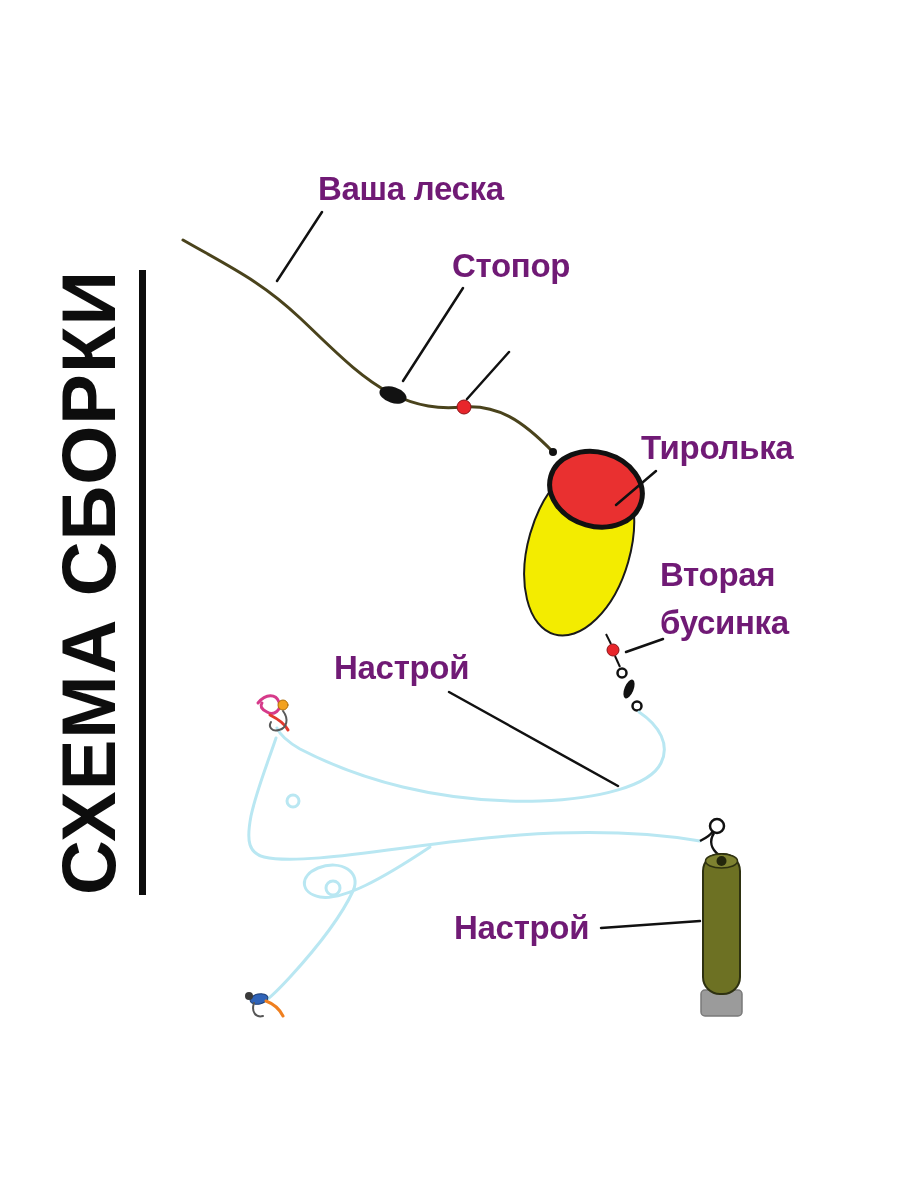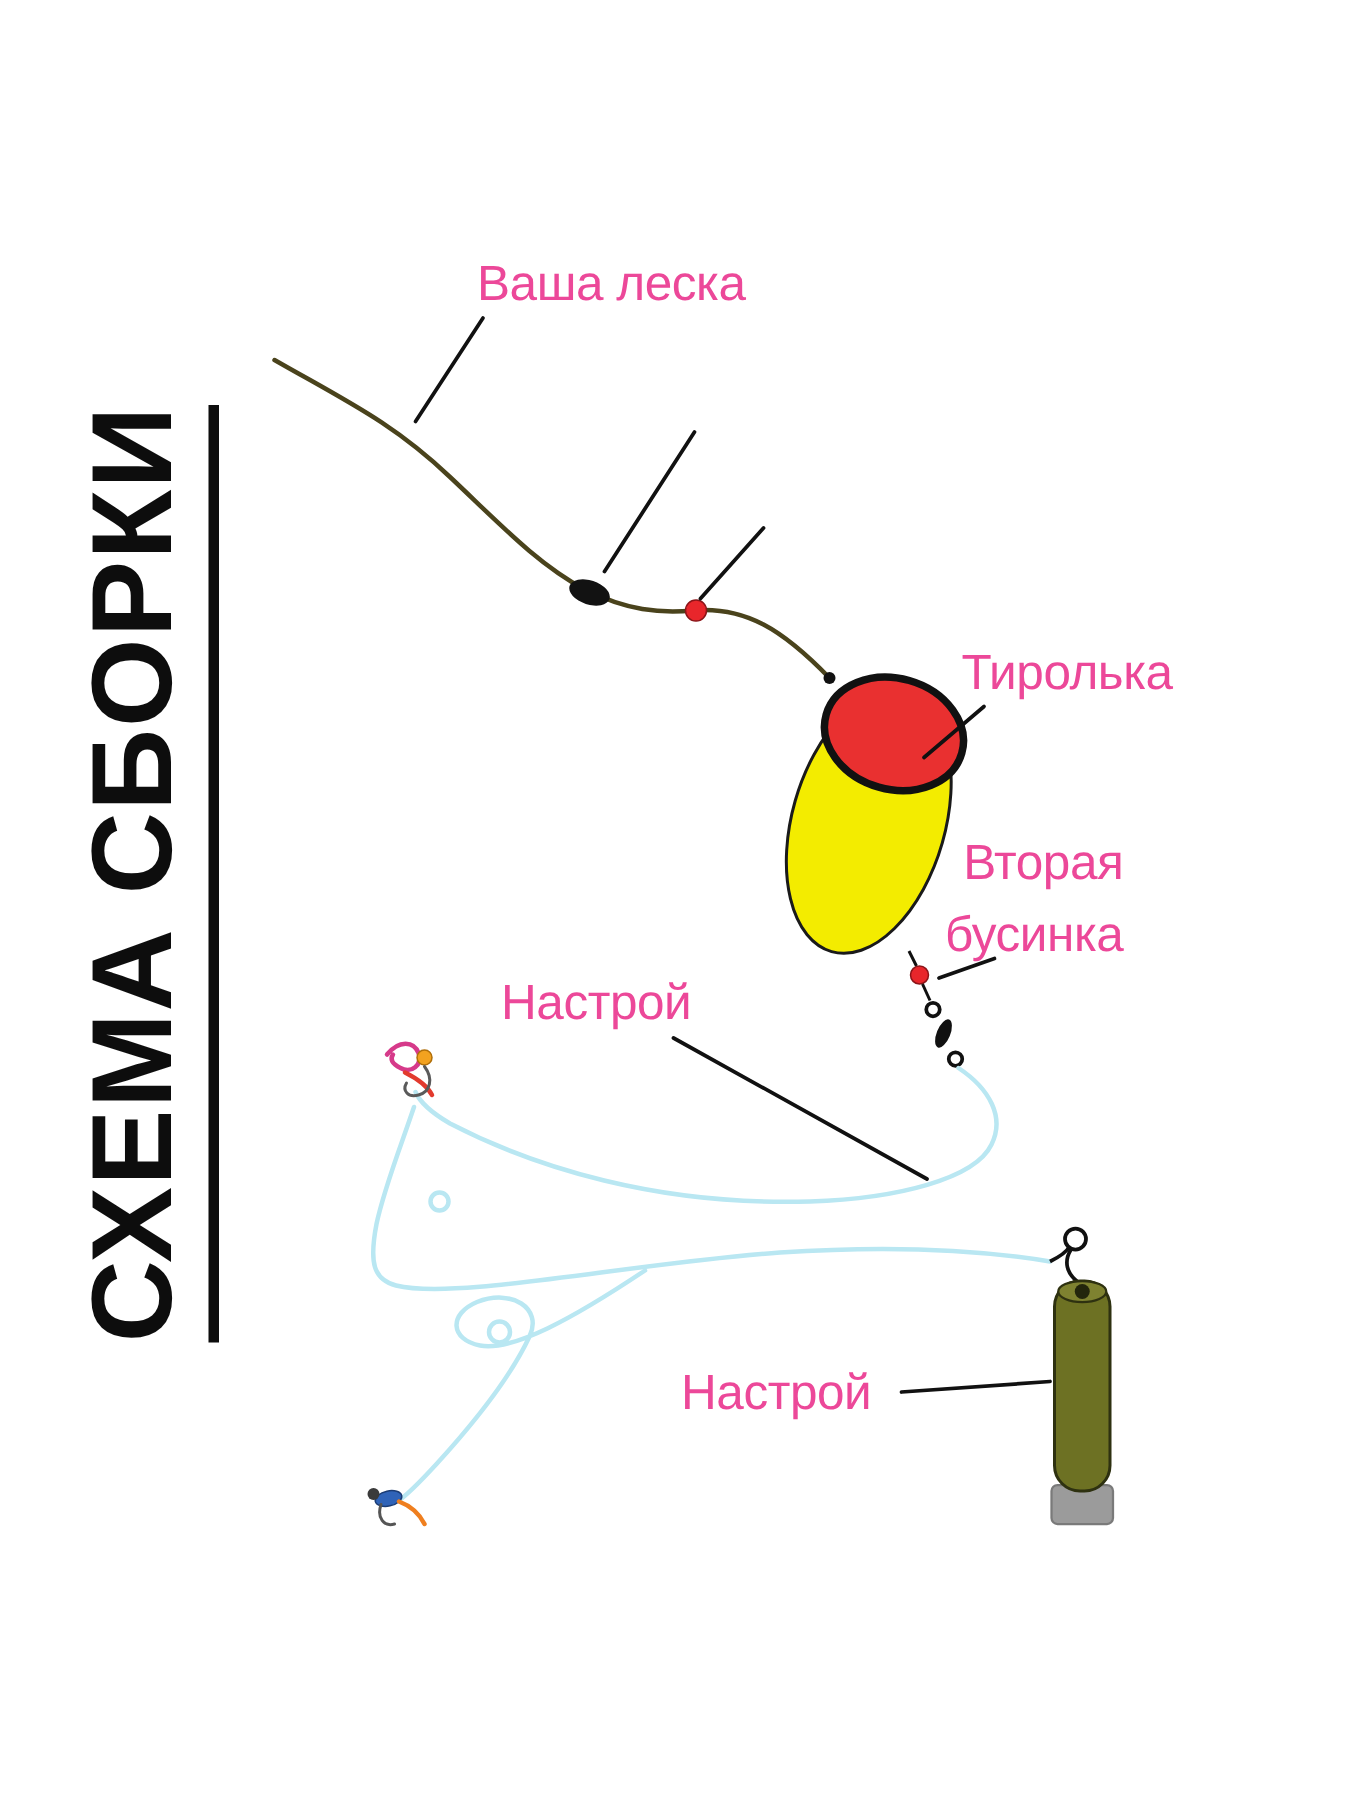--- a/index.html
+++ b/index.html
@@ -7,23 +7,23 @@
     position: relative;
     width: 900px;
     height: 1200px;
     background: #ffffff;
     overflow: hidden;
     font-family: "Liberation Sans", sans-serif;
   }
   .stage svg { position: absolute; inset: 0; }
   .lbl {
     position: absolute;
-    font-weight: 400;
+    font-weight: 700;
     font-size: 33px;
-    color: #ec4899;
+    color: #701a75;
     letter-spacing: -0.3px;
     white-space: nowrap;
   }
   .lbl.multiline { white-space: pre-line; line-height: 1.45; }
   .title-wrap {
     position: absolute;
     left: -215px;
     top: 535px;
     width: 620px;
     height: 100px;
@@ -110,19 +110,20 @@
       <line x1="449" y1="692" x2="618" y2="786"></line>
       <line x1="601" y1="928" x2="700" y2="921"></line>
     </g>
   </svg>
 
   <div class="title-wrap">
     <span>СХЕМА СБОРКИ</span>
   </div>
 
   <div class="lbl" style="left:318px; top:170px;">Ваша леска</div>
+  <div class="lbl" style="left:452px; top:247px;">Стопор</div>
   <div class="lbl" style="left:641px; top:429px;">Тиролька</div>
-  <div class="lbl multiline" style="left:630px; top:551px;text-align:right;">Вторая
+  <div class="lbl multiline" style="left:660px; top:551px;">Вторая
 бусинка</div>
   <div class="lbl" style="left:334px; top:649px;">Настрой</div>
   <div class="lbl" style="left:454px; top:909px;">Настрой</div>
 
 </div>
 
 </body></html>

